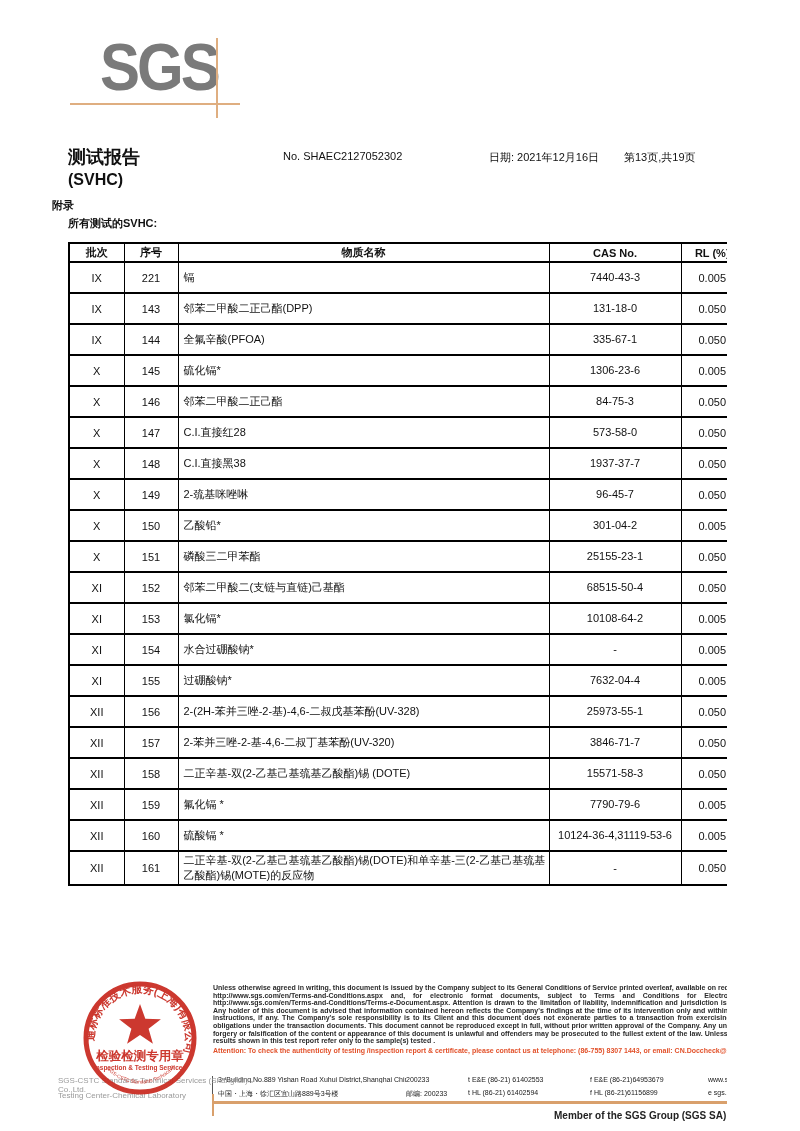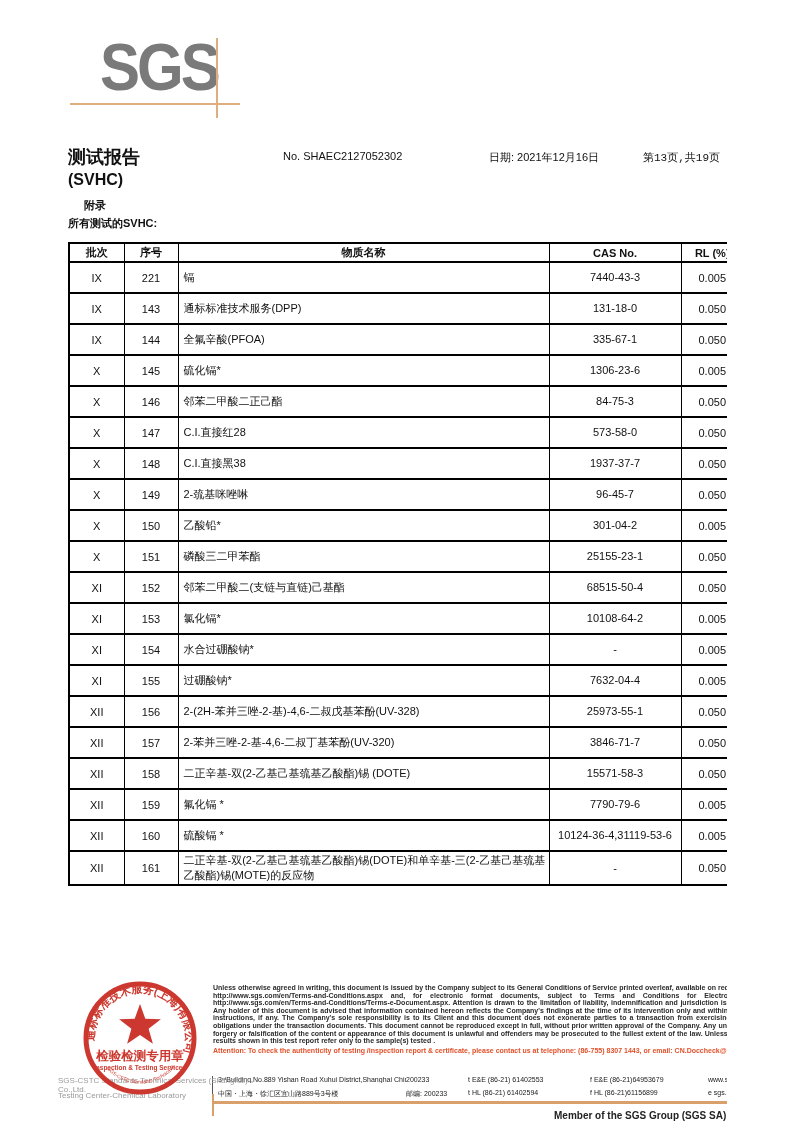--- a/index.html
+++ b/index.html
@@ -10,22 +10,22 @@
   .logo { position:absolute; left:100px; top:38px; font-size:60px; font-weight:900;
           color:#7a7a7a; letter-spacing:-3px; line-height:1; transform:scaleY(1.1); }
   .reg-h-top { position:absolute; left:70px; top:103px; width:170px; height:2px; background:#dfae80; }
   .reg-v-top { position:absolute; left:216px; top:38px; width:2px; height:80px; background:#dfae80; }
 
   
   .title { position:absolute; left:68px; top:145px; font-size:18px; font-weight:bold; color:#111; }
   .subtitle { position:absolute; left:68px; top:171px; font-size:16px; font-weight:bold; color:#111; }
   .report-no { position:absolute; left:283px; top:150px; font-size:11px; color:#111; }
   .date { position:absolute; left:489px; top:150px; font-size:11px; color:#111; }
-  .pageinfo { position:absolute; left:643px; top:150px; font-size:11px; color:#111;font-family:Liberation Mono, monospace; }
-  .annex { position:absolute; left:84px; top:198px; font-size:11px; font-weight:bold; color:#111;text-align:right; }
+  .pageinfo { position:absolute; left:624px; top:150px; font-size:11px; color:#111; }
+  .annex { position:absolute; left:52px; top:198px; font-size:11px; font-weight:bold; color:#111;text-align:right; }
   .caption { position:absolute; left:68px; top:216px; font-size:11px; font-weight:bold; color:#111; }
 
   
   .svhc-table { position:absolute; left:68px; top:242px; width:675px;
                 border-collapse:collapse; table-layout:fixed; font-size:11px; color:#111;
                 border:2px solid #000; }
   .svhc-table th, .svhc-table td { border:1px solid #000; border-top-width:2px; border-bottom-width:2px;
                 text-align:center; vertical-align:middle; padding:1px 3px; }
   .svhc-table th { height:19px; font-weight:bold; }
   .svhc-table td { height:31px; }
@@ -88,21 +88,21 @@
         <tr>
           <td class="col-batch">IX</td>
           <td class="col-no">221</td>
           <td class="col-name">镉</td>
           <td class="col-cas">7440-43-3</td>
           <td class="col-rl">0.005</td>
         </tr>
         <tr>
           <td class="col-batch">IX</td>
           <td class="col-no">143</td>
-          <td class="col-name">通标标准技术服务(DPP)</td>
+          <td class="col-name">邻苯二甲酸二正己酯(DPP)</td>
           <td class="col-cas">131-18-0</td>
           <td class="col-rl">0.050</td>
         </tr>
         <tr>
           <td class="col-batch">IX</td>
           <td class="col-no">144</td>
           <td class="col-name">全氟辛酸(PFOA)</td>
           <td class="col-cas">335-67-1</td>
           <td class="col-rl">0.050</td>
         </tr>

